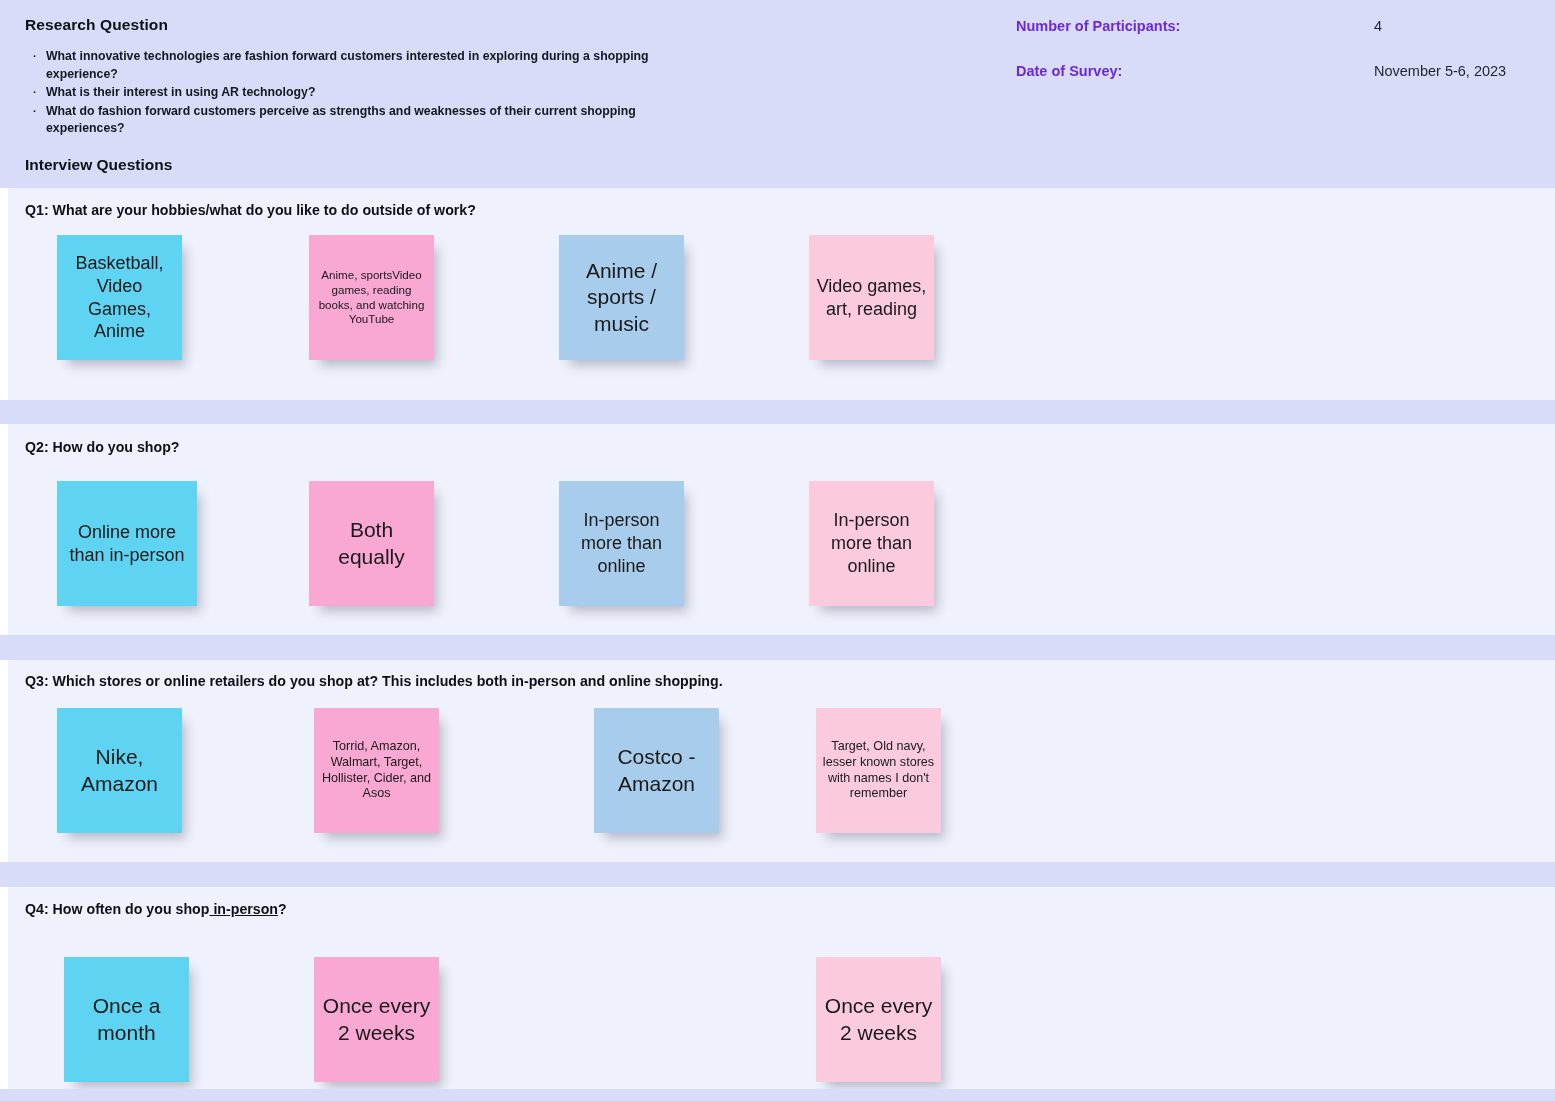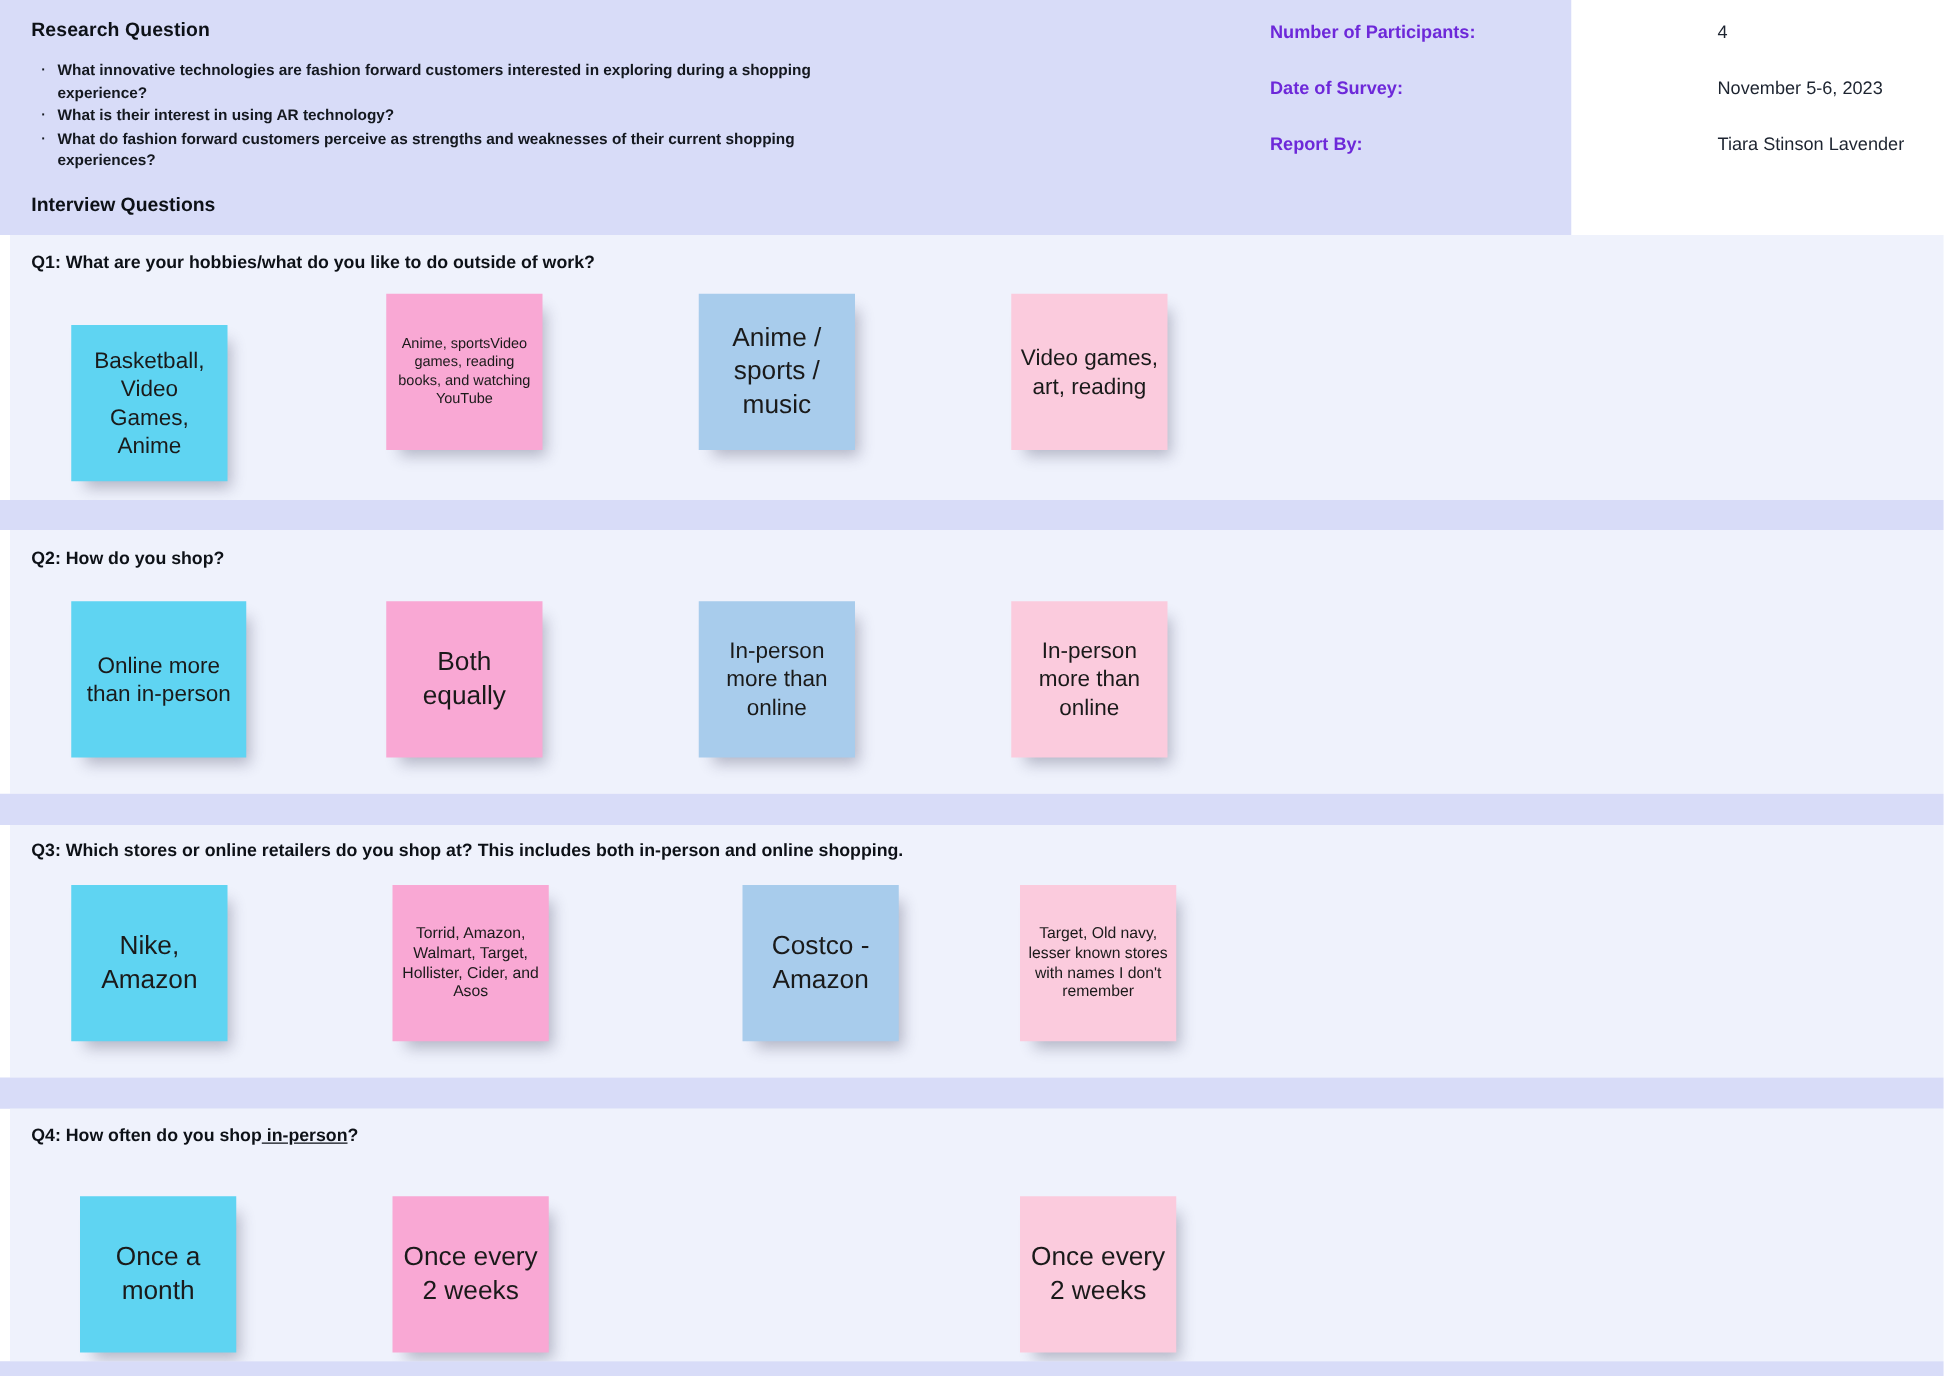--- a/index.html
+++ b/index.html
@@ -16,21 +16,21 @@
     position: relative;
     width: 1555px;
     height: 1101px;
     background: #ffffff;
   }
 
   
   .header {
     position: absolute;
     left: 0; top: 0;
-    width: 1257px;
+    width: 1555px;
     height: 188px;
     background: #d8dcf8;
   }
 
   .header-left {
     position: absolute;
     left: 25px; top: 16px;
     width: 700px;
   }
 
@@ -181,31 +181,27 @@
 
     <div class="meta">
       <div class="meta-row">
         <div class="meta-label">Number of Participants:</div>
         <div class="meta-value">4</div>
       </div>
       <div class="meta-row">
         <div class="meta-label">Date of Survey:</div>
         <div class="meta-value">November 5-6, 2023</div>
       </div>
-      <div class="meta-row">
-        <div class="meta-label">Report By:</div>
-        <div class="meta-value">Tiara Stinson Lavender</div>
-      </div>
     </div>
   </div>
 
   <div class="qsection" style="top:188px; height:212px;">
     <div class="q-title" style="top:14px;">Q1: What are your hobbies/what do you like to do outside of work?</div>
 
-    <div class="note c-cyan fs-md" style="left:49px; top:47px; width:125px; height:125px;margin-top:25px;">
+    <div class="note c-cyan fs-md" style="left:49px; top:47px; width:125px; height:125px;">
       <span>Basketball, Video Games, Anime</span>
     </div>
     <div class="note c-purple fs-xs" style="left:301px; top:47px; width:125px; height:125px;">
       <span>Anime, sportsVideo games, reading books, and watching YouTube</span>
     </div>
     <div class="note c-blue fs-lg" style="left:551px; top:47px; width:125px; height:125px;">
       <span>Anime / sports / music</span>
     </div>
     <div class="note c-pink fs-md" style="left:801px; top:47px; width:125px; height:125px;">
       <span>Video games, art, reading</span>

